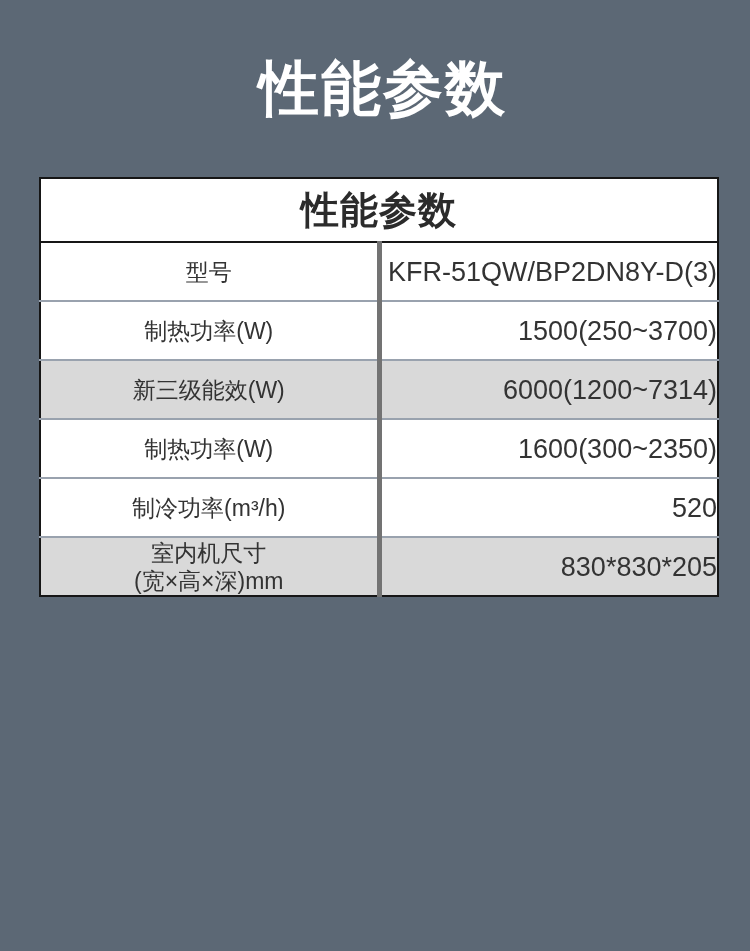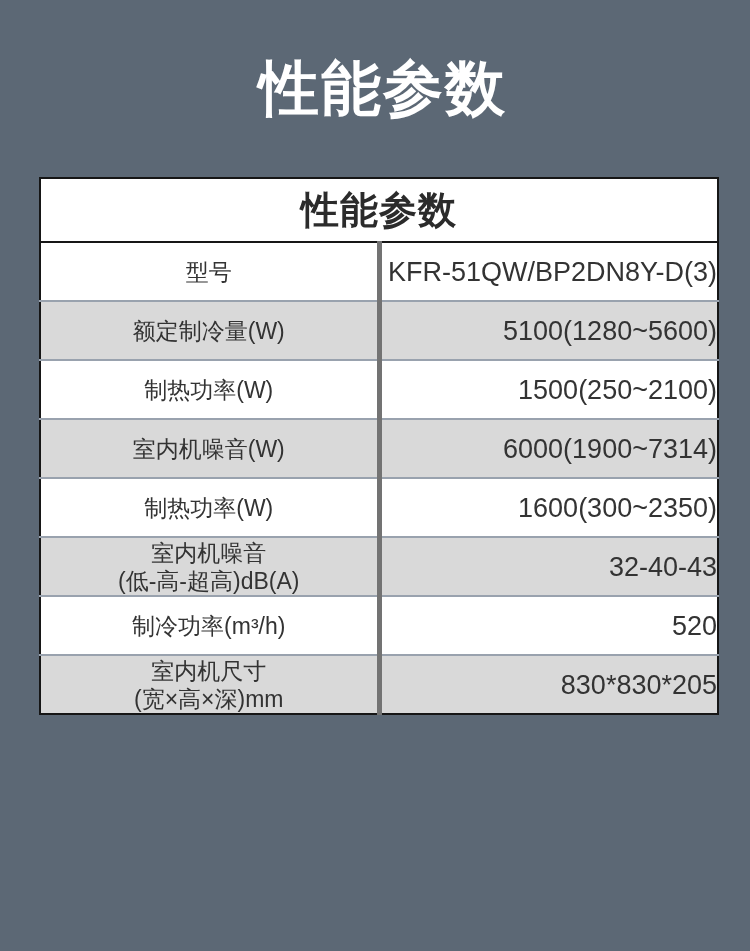--- a/index.html
+++ b/index.html
@@ -94,50 +94,37 @@
         <th class="header-cell" colspan="2">性能参数</th>
       </tr>
     </thead>
     <tbody id="spec-rows">
         <tr class="spec-row">
     <th class="label-cell">
             <span class="label-line">型号</span>
           </th>
     <td class="value-cell">KFR-51QW/BP2DN8Y-D(3)</td>
   </tr>
-        <tr class="spec-row shaded">
-    <th class="label-cell">
-            <span class="label-line">额定制冷量(W)</span>
-          </th>
-    <td class="value-cell">5100(1280~5600)</td>
-  </tr>
         <tr class="spec-row">
     <th class="label-cell">
             <span class="label-line">制热功率(W)</span>
           </th>
-    <td class="value-cell">1500(250~2100)</td>
+    <td class="value-cell">1500(250~3700)</td>
   </tr>
         <tr class="spec-row shaded">
     <th class="label-cell">
-            <span class="label-line">室内机噪音(W)</span>
+            <span class="label-line">新三级能效(W)</span>
           </th>
-    <td class="value-cell">6000(1900~7314)</td>
+    <td class="value-cell">6000(1200~7314)</td>
   </tr>
         <tr class="spec-row">
     <th class="label-cell">
             <span class="label-line">制热功率(W)</span>
           </th>
     <td class="value-cell">1600(300~2350)</td>
-  </tr>
-        <tr class="spec-row shaded">
-    <th class="label-cell">
-            <span class="label-line">室内机噪音</span>
-            <span class="label-line">(低-高-超高)dB(A)</span>
-          </th>
-    <td class="value-cell">32-40-43</td>
   </tr>
         <tr class="spec-row">
     <th class="label-cell">
             <span class="label-line">制冷功率(m³/h)</span>
           </th>
     <td class="value-cell">520</td>
   </tr>
         <tr class="spec-row shaded">
     <th class="label-cell">
             <span class="label-line">室内机尺寸</span>

